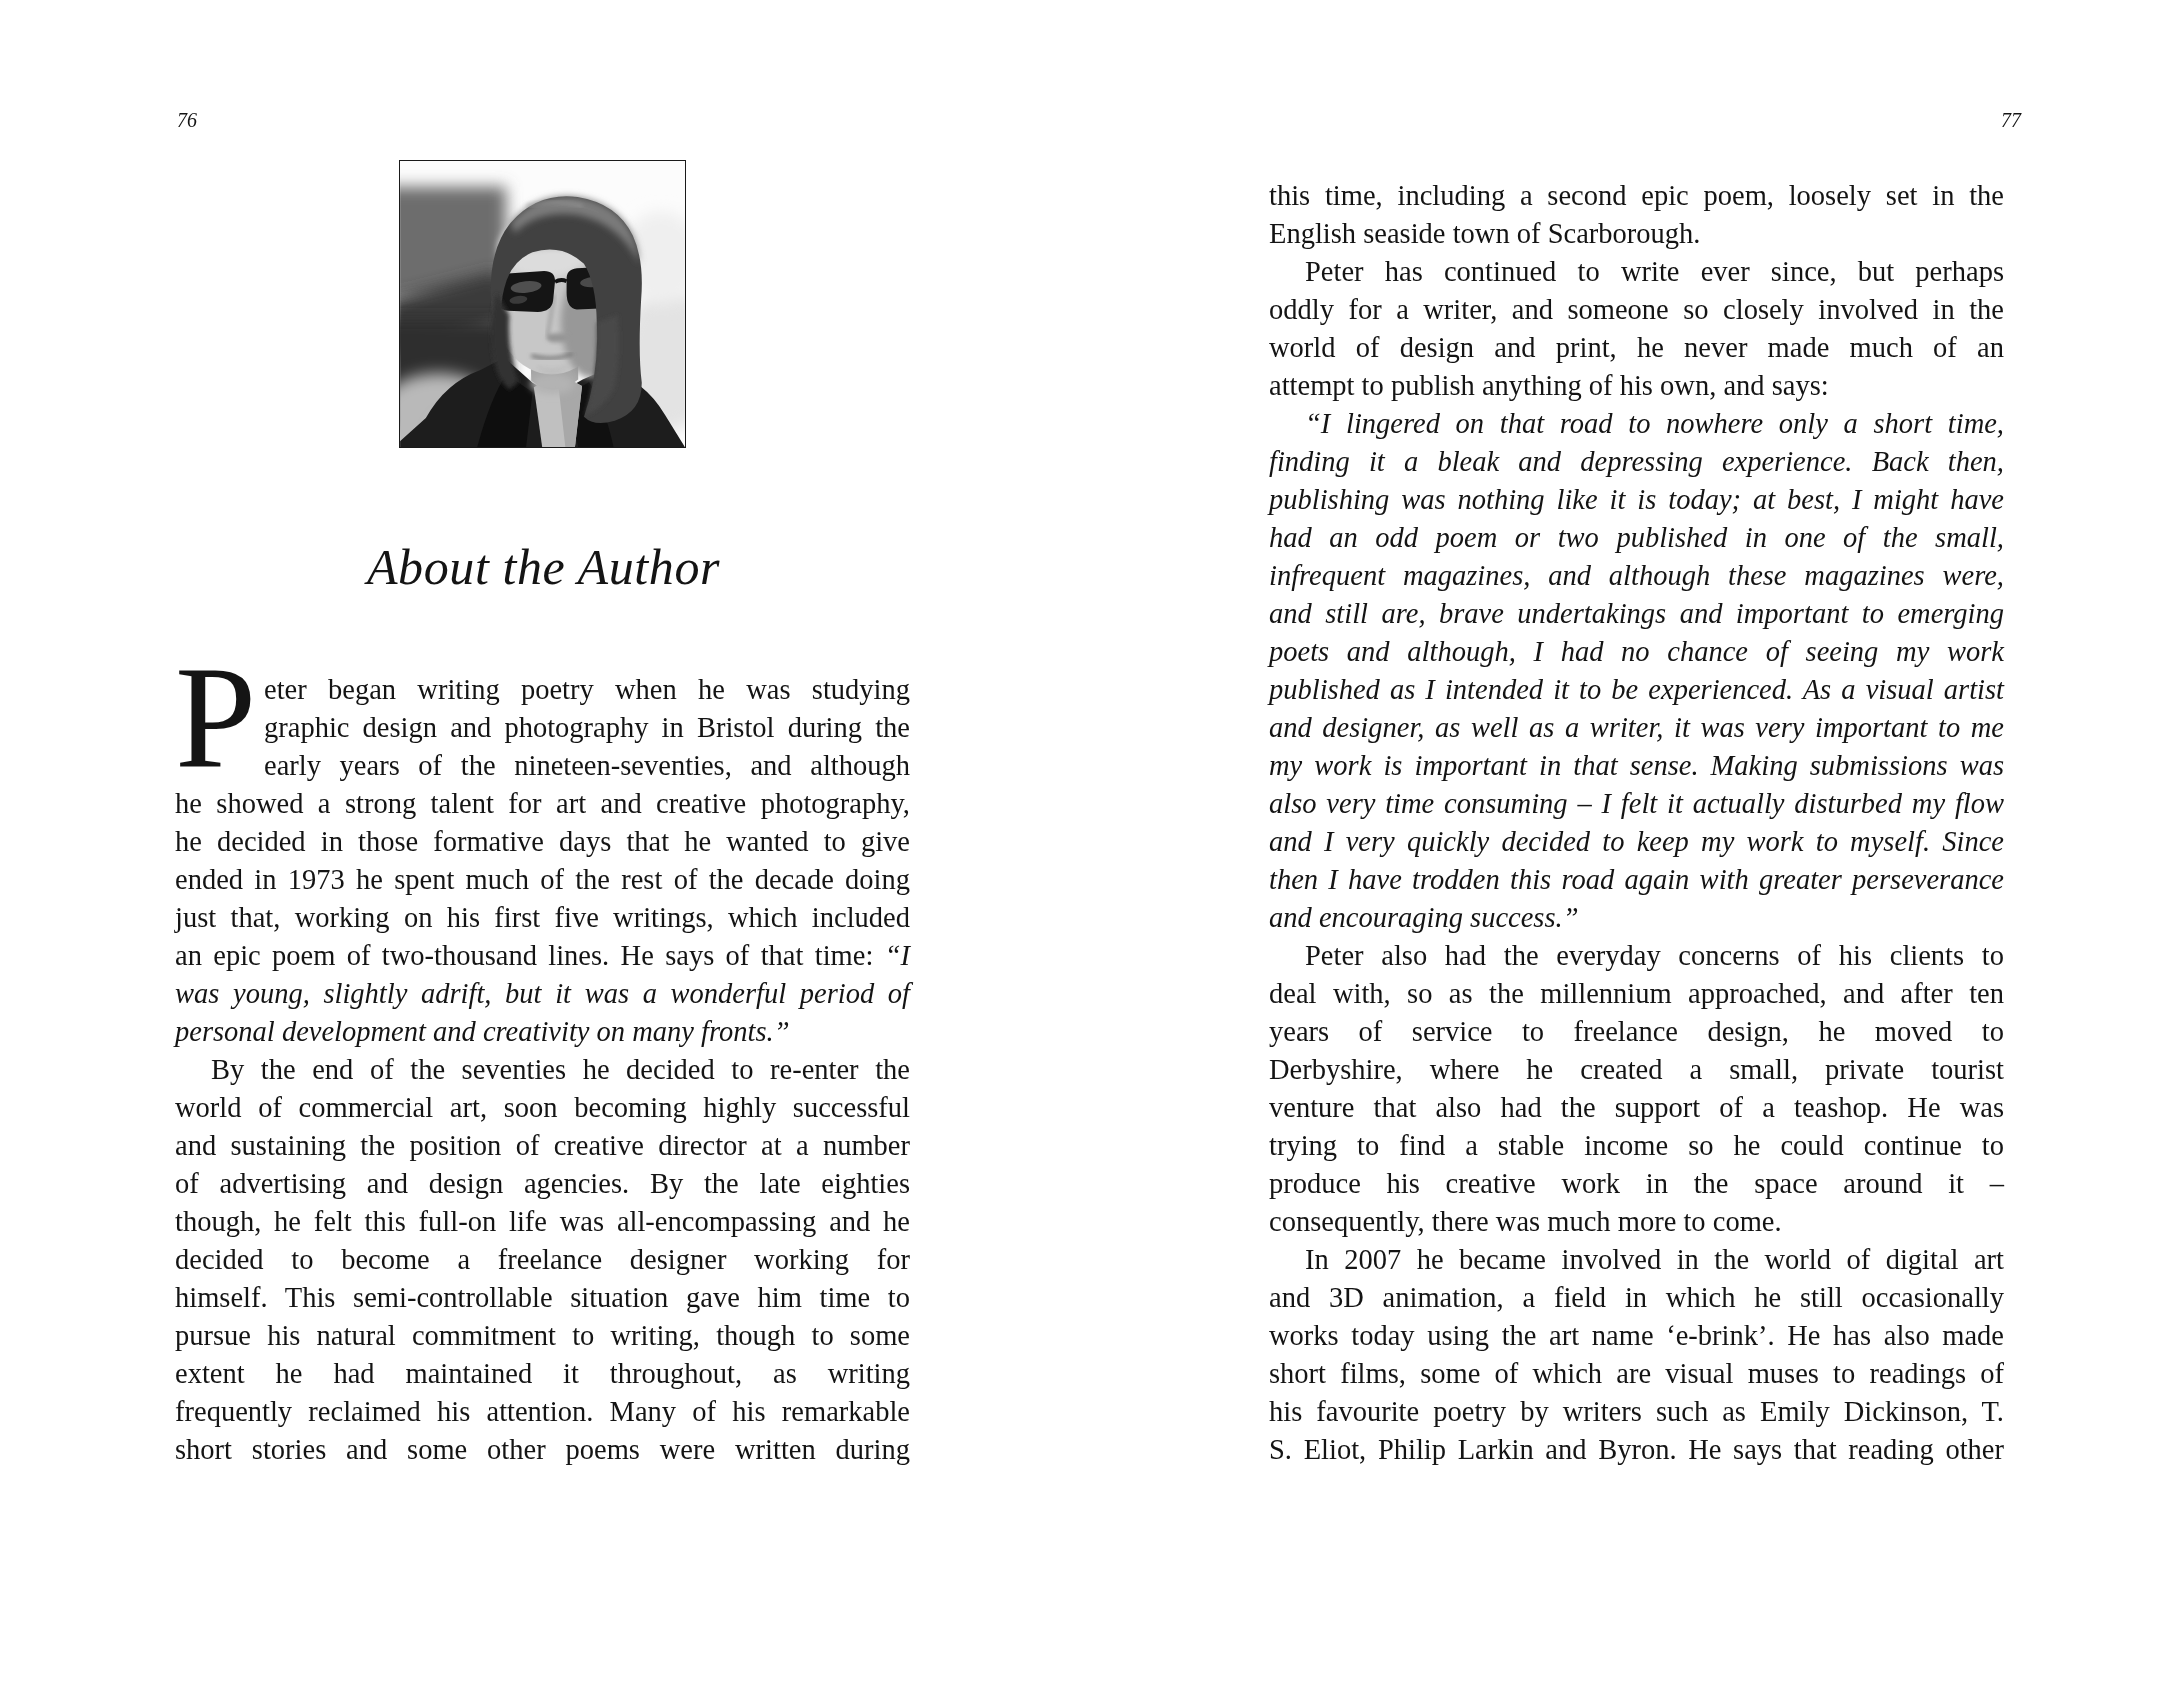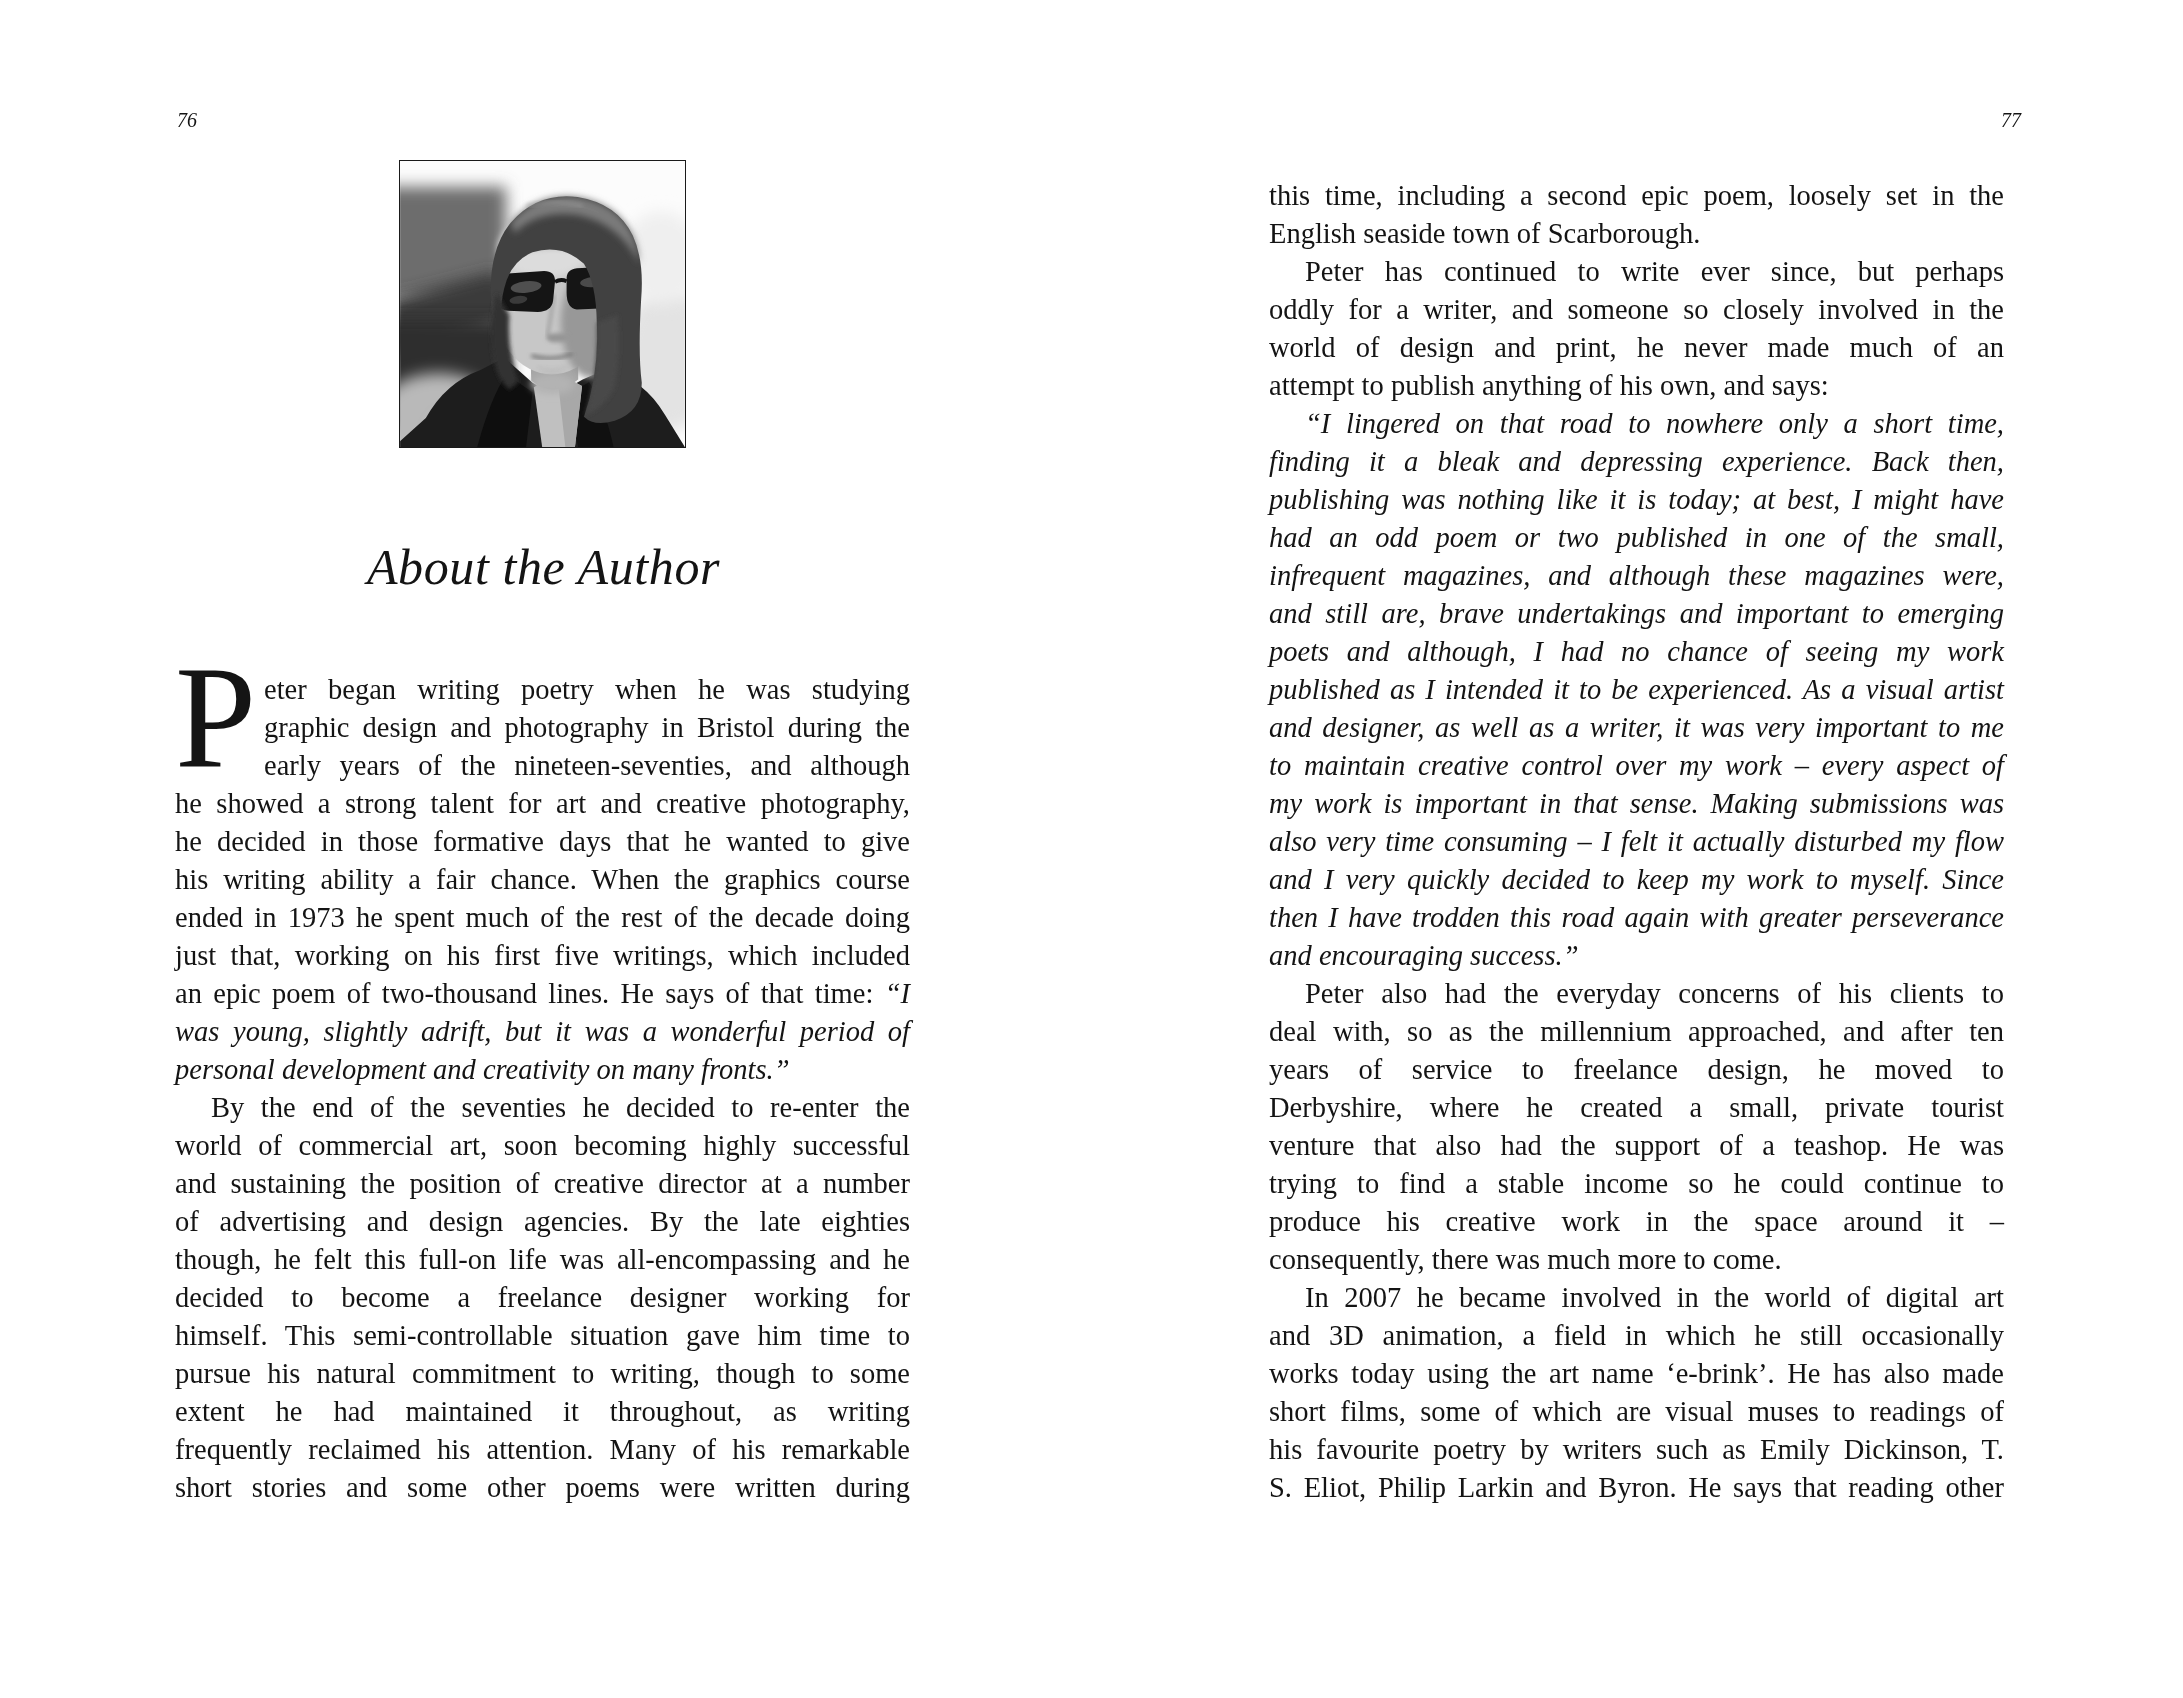--- a/index.html
+++ b/index.html
@@ -129,21 +129,20 @@
 
 <h1 class="heading">About the Author</h1>
 
 <div class="body-col" id="left-body">
   <div class="dropcap">P</div>
 <div class="line"><span>eter began writing poetry when he was studying</span></div>
     <div class="line"><span>graphic design and photography in Bristol during the</span></div>
     <div class="line"><span>early years of the nineteen-seventies, and although</span></div>
     <div class="line"><span>he showed a strong talent for art and creative photography,</span></div>
     <div class="line"><span>he decided in those formative days that he wanted to give</span></div>
-    <div class="line"><span>his writing ability a fair chance. When the graphics course</span></div>
     <div class="line"><span>ended in 1973 he spent much of the rest of the decade doing</span></div>
     <div class="line"><span>just that, working on his first five writings, which included</span></div>
     <div class="line"><span>an epic poem of two-thousand lines. He says of that time: </span><span class="it">“I</span></div>
     <div class="line"><span class="it">was young, slightly adrift, but it was a wonderful period of</span></div>
     <div class="line end"><span class="it">personal development and creativity on many fronts.”</span></div>
     <div class="line ind"><span>By the end of the seventies he decided to re-enter the</span></div>
     <div class="line"><span>world of commercial art, soon becoming highly successful</span></div>
     <div class="line"><span>and sustaining the position of creative director at a number</span></div>
     <div class="line"><span>of advertising and design agencies. By the late eighties</span></div>
     <div class="line"><span>though, he felt this full-on life was all-encompassing and he</span></div>
@@ -166,21 +165,20 @@
     <div class="line end"><span>attempt to publish anything of his own, and says:</span></div>
     <div class="line ind"><span class="it">“I lingered on that road to nowhere only a short time,</span></div>
     <div class="line"><span class="it">finding it a bleak and depressing experience. Back then,</span></div>
     <div class="line"><span class="it">publishing was nothing like it is today; at best, I might have</span></div>
     <div class="line"><span class="it">had an odd poem or two published in one of the small,</span></div>
     <div class="line"><span class="it">infrequent magazines, and although these magazines were,</span></div>
     <div class="line"><span class="it">and still are, brave undertakings and important to emerging</span></div>
     <div class="line"><span class="it">poets and although, I had no chance of seeing my work</span></div>
     <div class="line"><span class="it">published as I intended it to be experienced. As a visual artist</span></div>
     <div class="line"><span class="it">and designer, as well as a writer, it was very important to me</span></div>
-    <div class="line"><span class="it">to maintain creative control over my work – every aspect of</span></div>
     <div class="line"><span class="it">my work is important in that sense. Making submissions was</span></div>
     <div class="line"><span class="it">also very time consuming – I felt it actually disturbed my flow</span></div>
     <div class="line"><span class="it">and I very quickly decided to keep my work to myself. Since</span></div>
     <div class="line"><span class="it">then I have trodden this road again with greater perseverance</span></div>
     <div class="line end"><span class="it">and encouraging success.”</span></div>
     <div class="line ind"><span>Peter also had the everyday concerns of his clients to</span></div>
     <div class="line"><span>deal with, so as the millennium approached, and after ten</span></div>
     <div class="line"><span>years of service to freelance design, he moved to</span></div>
     <div class="line"><span>Derbyshire, where he created a small, private tourist</span></div>
     <div class="line"><span>venture that also had the support of a teashop. He was</span></div>

